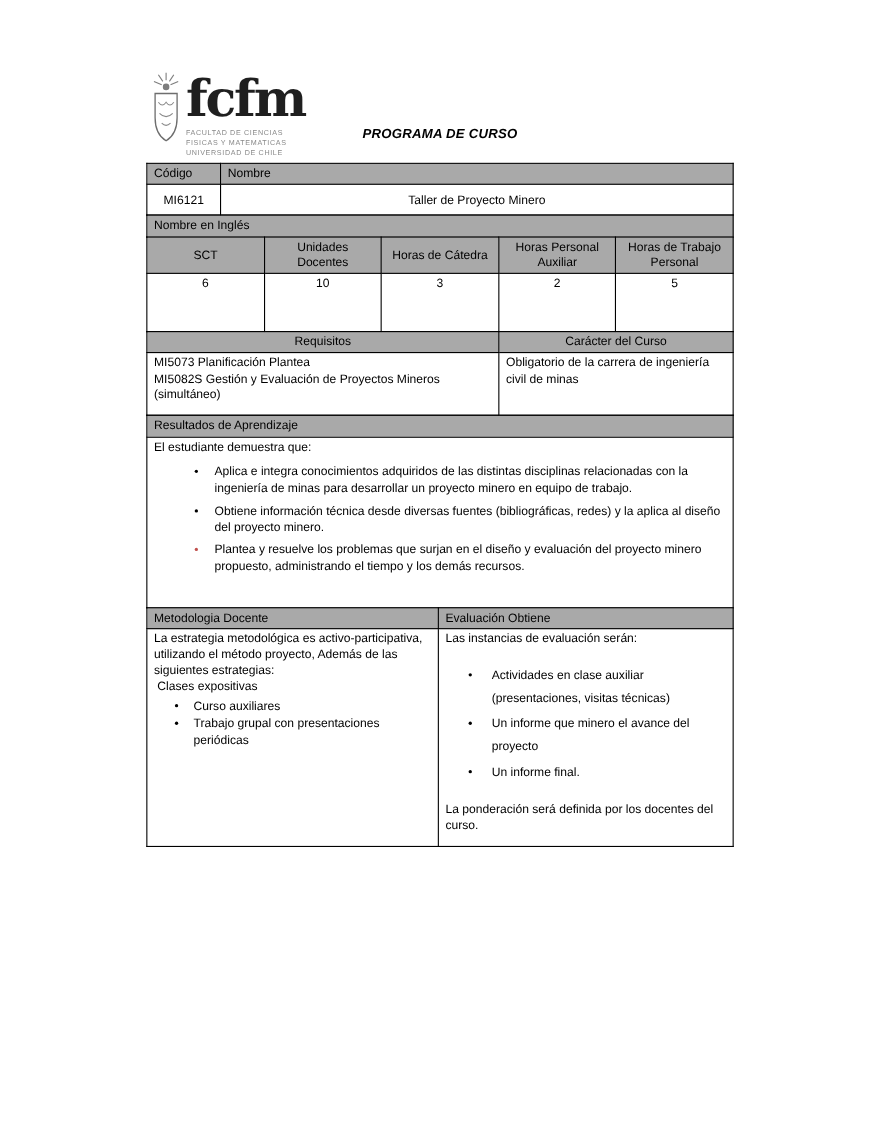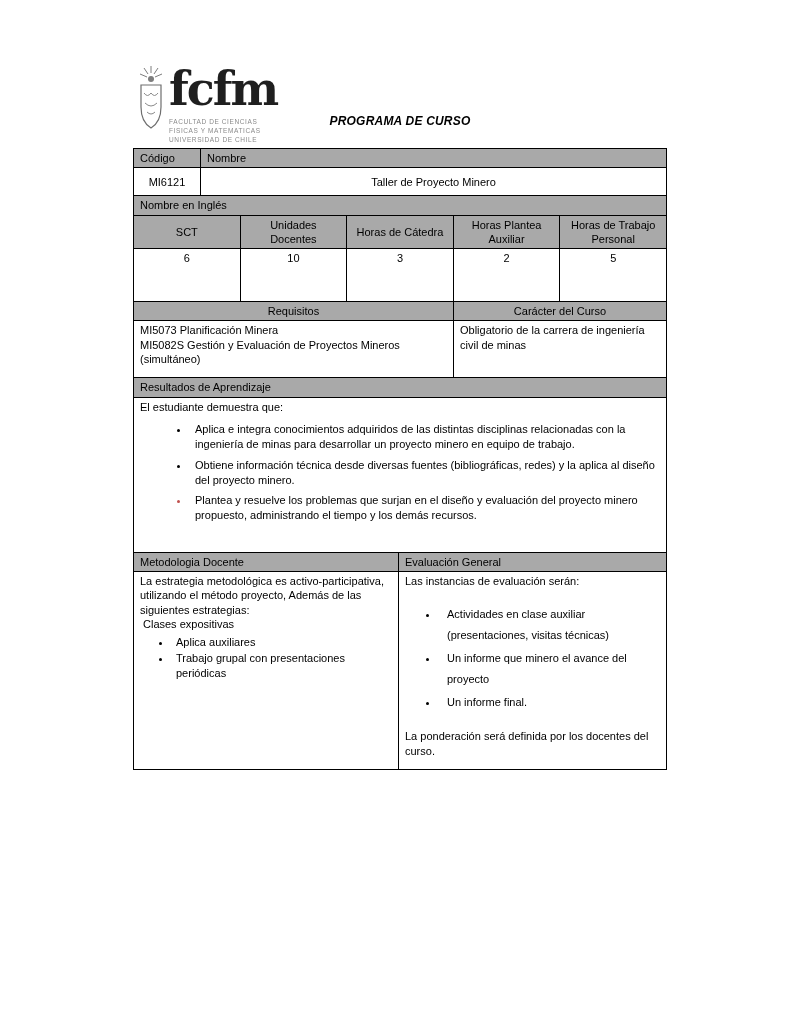--- a/index.html
+++ b/index.html
@@ -150,21 +150,21 @@
           <col>
           <col>
           <col>
           <col>
         </colgroup>
       <tbody>
           <tr>
         <td class="hdr h32 center vmid">SCT</td>
         <td class="hdr h32 center vmid">Unidades Docentes</td>
         <td class="hdr h32 center vmid">Horas de Cátedra</td>
-        <td class="hdr h32 center vmid">Horas Plantea Auxiliar</td>
+        <td class="hdr h32 center vmid">Horas Personal Auxiliar</td>
         <td class="hdr h32 center vmid">Horas de Trabajo Personal</td>
       </tr>
       <tr>
         <td class="h53 center">6</td>
         <td class="h53 center">10</td>
         <td class="h53 center">3</td>
         <td class="h53 center">2</td>
         <td class="h53 center">5</td>
       </tr>
     </tbody>
@@ -175,21 +175,21 @@
           <col style="width:320px">
           <col>
         </colgroup>
       <tbody>
           <tr>
         <td class="hdr h17 center">Requisitos</td>
         <td class="hdr h17 center">Carácter del Curso</td>
       </tr>
       <tr>
         <td class="h57">
-          <div>MI5073 Planificación Minera</div>
+          <div>MI5073 Planificación Plantea</div>
           <div>MI5082S Gestión y Evaluación de Proyectos Mineros (simultáneo)</div>
         </td>
         <td class="h57">Obligatorio de la carrera de ingeniería civil de minas</td>
       </tr>
     </tbody>
       </table>
 
     <table>
       <tbody>
           <tr>
@@ -209,28 +209,28 @@
       </table>
 
     <table>
       <colgroup>
           <col style="width:265px">
           <col>
         </colgroup>
       <tbody>
           <tr>
         <td class="hdr h17">Metodologia Docente</td>
-        <td class="hdr h17">Evaluación General</td>
+        <td class="hdr h17">Evaluación Obtiene</td>
       </tr>
       <tr>
         <td class="h198">
           <div>La estrategia metodológica es activo-participativa, utilizando el método proyecto, Además de las siguientes estrategias:</div>
           <div class="met-sub">Clases expositivas</div>
           <ul class="met-list">
-            <li>Aplica auxiliares</li>
+            <li>Curso auxiliares</li>
             <li>Trabajo grupal con presentaciones periódicas</li>
           </ul>
         </td>
         <td class="h198">
           <div>Las instancias de evaluación serán:</div>
           <ul class="eval-list">
             <li>Actividades en clase auxiliar (presentaciones, visitas técnicas)</li>
             <li>Un informe que minero el avance del proyecto</li>
             <li>Un informe final.</li>
           </ul>

